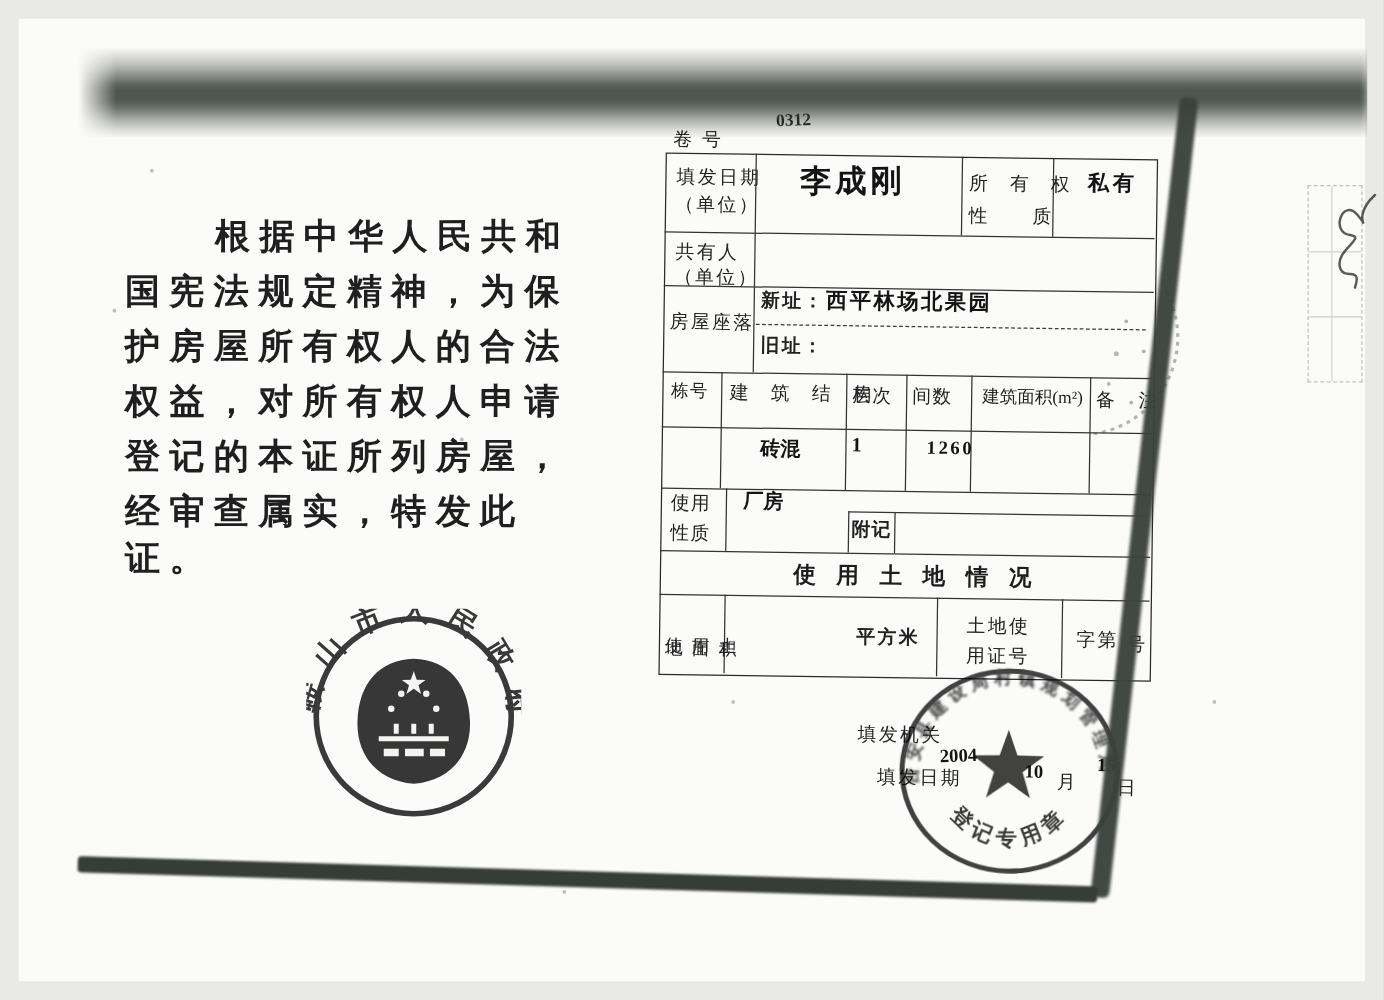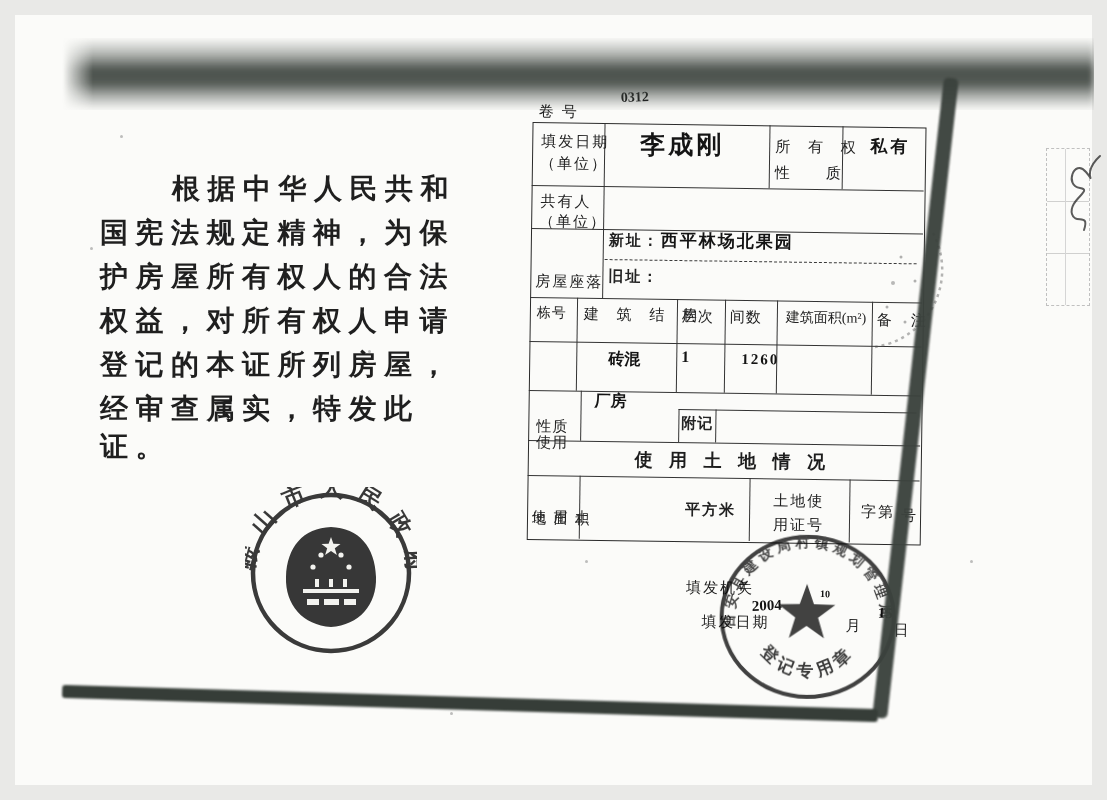--- a/index.html
+++ b/index.html
@@ -104,55 +104,55 @@
     <div class="t lbl" style="left:8px;top:64px;">（单位）</div>
     <div class="t val" style="left:108px;top:36px;font-size:25px;letter-spacing:3px;transform:rotate(-1deg);">李成刚</div>
     <div class="t lbl" style="left:243px;top:44px;letter-spacing:7px;"></div>
     <div class="t lbl" style="left:243px;top:44px;letter-spacing:7px;">所 有 权</div>
     <div class="t lbl" style="left:243px;top:70px;">性　　质</div>
     <div class="t val" style="left:338px;top:40px;font-size:17px;letter-spacing:3px;">私有</div>
 
     <div class="t lbl" style="left:9px;top:102px;">共有人</div>
     <div class="t lbl" style="left:8px;top:122px;">（单位）</div>
 
-    <div class="t lbl" style="left:5px;top:158px;margin-top:24px;">房屋座落</div>
+    <div class="t lbl" style="left:5px;top:158px;">房屋座落</div>
     <div class="t lbl" style="left:78px;top:140px;font-weight:bold;">新址：</div>
     <div class="t val" style="left:130px;top:137px;font-size:17px;letter-spacing:2px;">西平林场北果园</div>
     <div class="t lbl" style="left:78px;top:176px;font-weight:bold;">旧址：</div>
 
     <div class="t lbl" style="left:7px;top:214px;font-size:14px;letter-spacing:1px;">栋号</div>
     <div class="t lbl" style="left:54px;top:214px;letter-spacing:7px;">建 筑 结 构</div>
     <div class="t lbl" style="left:152px;top:215px;letter-spacing:1px;">层次</div>
     <div class="t lbl" style="left:200px;top:215px;letter-spacing:1px;">间数</div>
     <div class="t lbl" style="left:256px;top:215px;font-size:14px;letter-spacing:0;">建筑面积(m²)</div>
     <div class="t lbl" style="left:347px;top:216px;letter-spacing:2px;">备　注</div>
 
     <div class="t val" style="left:79px;top:258px;font-size:16px;">砖混</div>
     <div class="t val" style="left:152px;top:256px;font-size:16px;">1</div>
     <div class="t val" style="left:212px;top:258px;font-size:15px;letter-spacing:2px;">1260</div>
 
-    <div class="t lbl" style="left:8px;top:303px;letter-spacing:1px;margin-top:40px;">使用</div>
+    <div class="t lbl" style="left:8px;top:303px;letter-spacing:1px;">使用</div>
     <div class="t lbl" style="left:8px;top:327px;letter-spacing:1px;">性质</div>
     <div class="t val" style="left:66px;top:300px;font-size:16px;">厂房</div>
     <div class="t lbl" style="left:153px;top:322px;letter-spacing:1px;font-weight:bold;">附记</div>
 
     <div class="t" style="left:40px;top:356px;width:330px;text-align:center;font-size:18px;letter-spacing:6px;font-weight:600;">使 用 土 地 情 况</div>
 
     <div class="t lbl" style="left:5px;top:418px;font-size:14px;">使 用 土</div>
     <div class="t lbl" style="left:5px;top:420px;font-size:14px;">地 面 积</div>
     <div class="t lbl" style="left:158px;top:408px;font-weight:bold;">平方米</div>
     <div class="t lbl" style="left:246px;top:398px;">土地使</div>
     <div class="t lbl" style="left:246px;top:422px;">用证号</div>
     <div class="t lbl" style="left:334px;top:408px;">字第</div>
     <div class="t lbl" style="left:374px;top:411px;">号</div>
 
     <div class="t lbl" style="left:160px;top:486px;">填发机关</div>
     <div class="t lbl" style="left:176px;top:520px;">填发日期</div>
     <div class="t val" style="left:226px;top:504px;font-size:15px;transform:rotate(-3deg);">2004</div>
-    <div class="t val" style="left:294px;top:494px;font-size:10px;">10</div>
+    <div class="t val" style="left:294px;top:516px;font-size:15px;">10</div>
     <div class="t lbl" style="left:320px;top:522px;">月</div>
     <div class="t val" style="left:352px;top:510px;font-size:15px;">15</div>
     <div class="t lbl" style="left:368px;top:526px;">日</div>
 
     <svg class="seal" style="position:absolute;left:190px;top:438px;" width="186" height="172" viewBox="0 0 186 172">
       <ellipse cx="92" cy="85" rx="86" ry="80" fill="none" stroke="#262626" stroke-width="4"></ellipse>
       <polygon points="91,52 98.1,72.3 119.5,72.7 102.4,85.7 108.6,106.3 91,94 73.4,106.3 79.6,85.7 62.5,72.7 83.9,72.3" fill="#151515" opacity="0.92"></polygon>
       <path id="regTop" d="M 19,101 A 74 74 0 1 1 165,101" fill="none"></path>
       <text font-size="14" font-weight="bold" fill="#2e2e2e" style="letter-spacing:4.5px;filter:blur(.7px);font-family:'Liberation Serif',serif;">
         <textPath href="#regTop" startOffset="4">台安县建设局村镇规划管理局</textPath>

